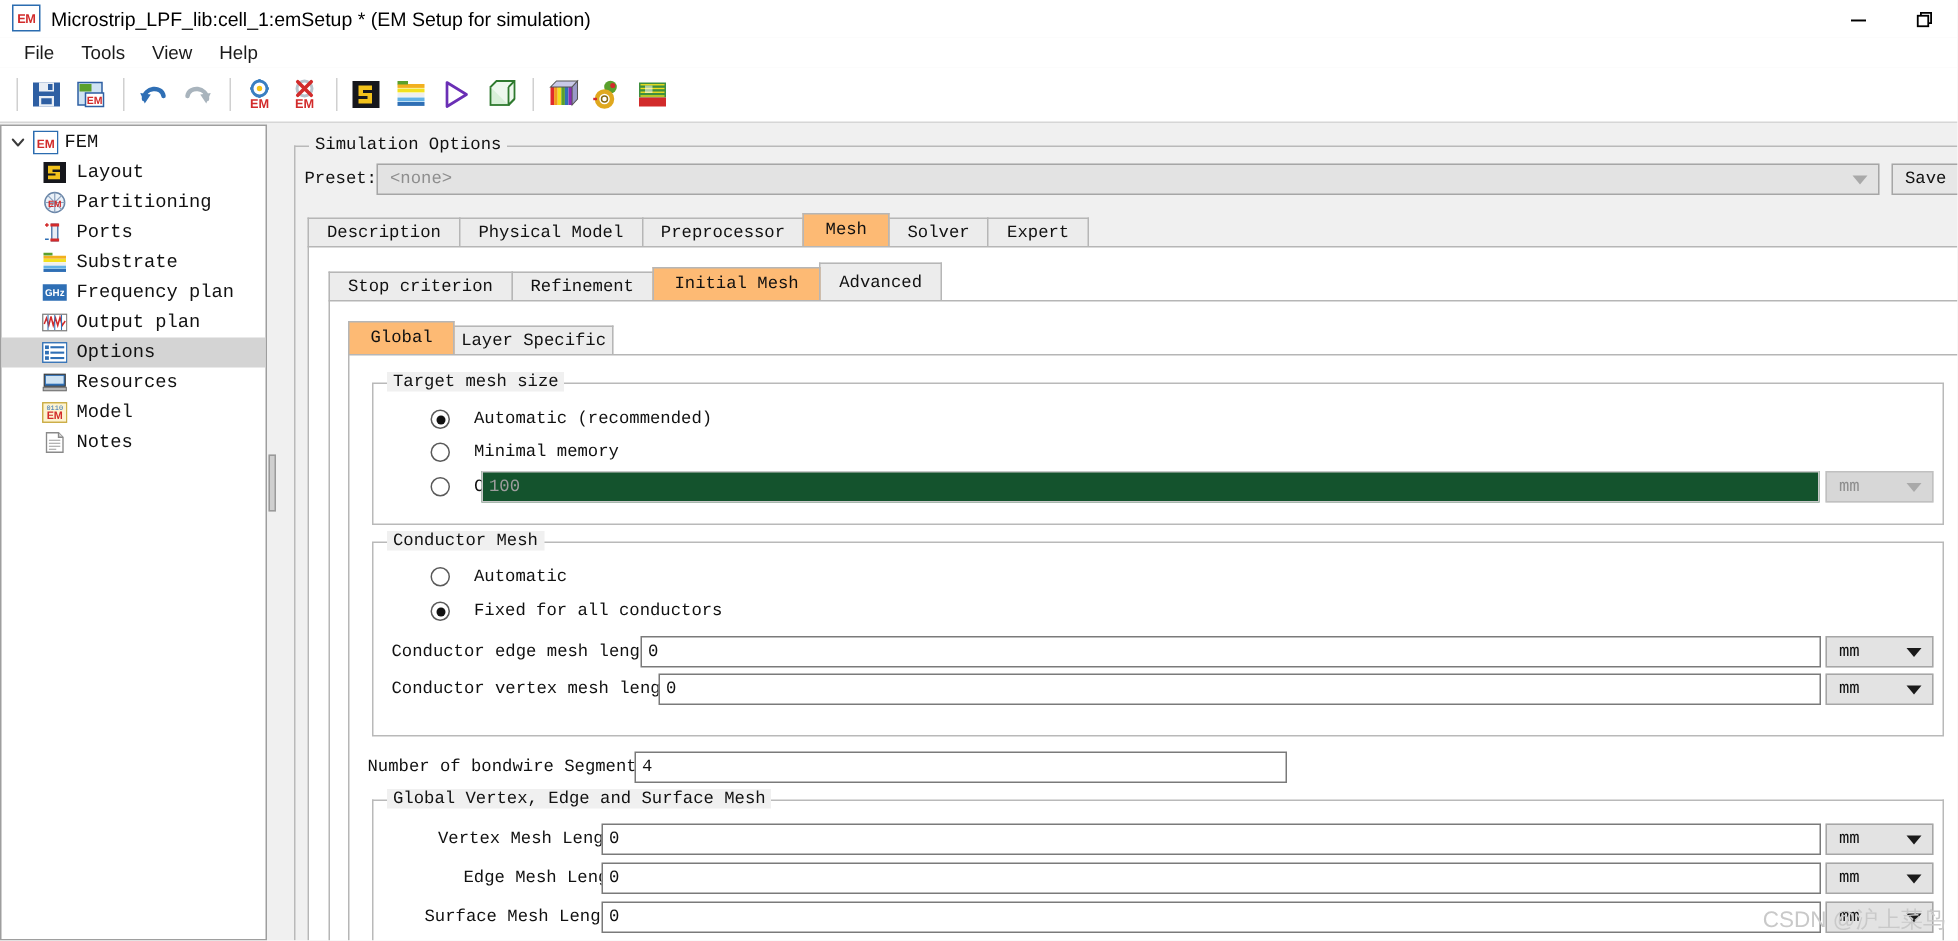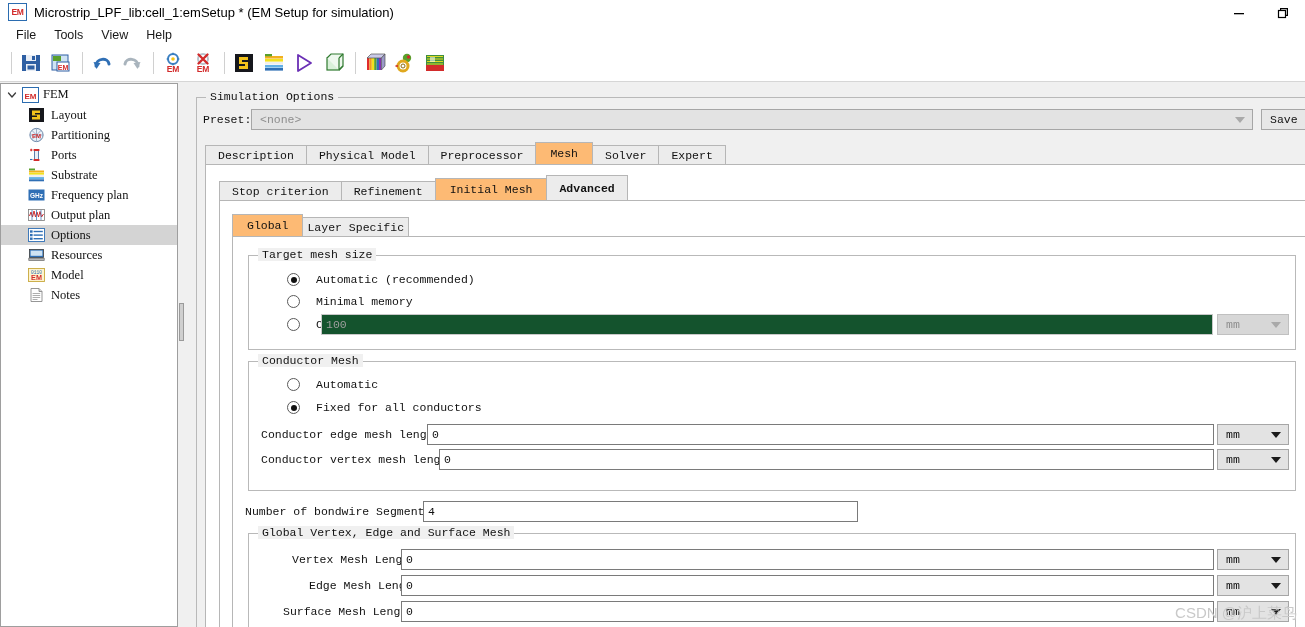--- a/index.html
+++ b/index.html
@@ -39,21 +39,21 @@
   .toolbar{position:absolute;left:0;top:45px;width:1305px;height:37px;background:#ffffff;display:flex;align-items:center;padding-left:6px;box-sizing:border-box;border-bottom:1px solid #d6d6d6;}
   .tb-btn{width:28px;height:30px;display:flex;align-items:center;justify-content:center;margin-right:2px;}
   .tb-sep{width:1px;height:22px;background:#d0d0d0;margin:0 5px;}
   .tb-ico{width:22px;height:22px;display:block;}
 
   
   .sidebar{position:absolute;left:0;top:83px;width:178px;height:544px;background:#ffffff;border:1px solid #9e9e9e;box-sizing:border-box;overflow:hidden;}
   .tree-root{display:flex;align-items:center;height:21px;padding-left:5px;gap:4px;}
   .twisty{width:12px;height:12px;display:flex;align-items:center;justify-content:center;color:#444;font-size:10px;}
   .node-ico{width:17px;height:16px;flex:0 0 auto;display:block;}
-  .node-lbl{font-size:12.5px;color:#111;font-family:Liberation Serif, serif;white-space:nowrap;}
+  .node-lbl{font-size:12.5px;color:#111;font-family:Liberation Mono, monospace;white-space:nowrap;}
   .tree-item{display:flex;align-items:center;height:20px;padding-left:27px;gap:6px;}
   .tree-item.sel{background:#d4d4d4;}
 
   
   .splitter{position:absolute;left:179px;top:83px;width:15px;height:544px;background:#f0f0f0;}
   .splitter .grip{position:absolute;left:0px;top:220px;width:5px;height:38px;background:#cfcfcf;border:1px solid #9a9a9a;box-sizing:border-box;}
 
   
   .main{position:absolute;left:194px;top:83px;width:1111px;height:544px;background:#f0f0f0;overflow:hidden;}
 
@@ -439,21 +439,21 @@
       <div class="tab" style="height:19px;padding:0 12px;">Solver</div>
       <div class="tab" style="height:19px;padding:0 12px;">Expert</div>
     </div>
 
     <div class="tabpanel" style="left:11px;top:81px;width:1100px;height:463px;border-right:none;border-bottom:none;">
 
       <div class="tabstrip" style="left:13px;top:13px;height:22px;">
         <div class="tab" style="height:19px;padding:0 12px;">Stop criterion</div>
         <div class="tab" style="height:19px;padding:0 12px;">Refinement</div>
         <div class="tab active" style="height:22px;padding:0 14px;">Initial Mesh</div>
-        <div class="tab" style="height:19px;padding:12px 12px;font-weight:bold;">Advanced</div>
+        <div class="tab" style="height:19px;padding:12px 12px;">Advanced</div>
       </div>
 
       <div class="tabpanel" style="left:13px;top:35px;width:1087px;height:428px;border-right:none;border-bottom:none;">
 
         <div class="tabstrip" style="left:12px;top:13px;height:22px;">
           <div class="tab active" style="height:22px;padding:0 14px;">Global</div>
           <div class="tab" style="height:19px;padding:0 4px;">Layer Specific</div>
         </div>
 
         <div class="tabpanel" style="left:12px;top:35px;width:1075px;height:393px;border-right:none;border-bottom:none;">

